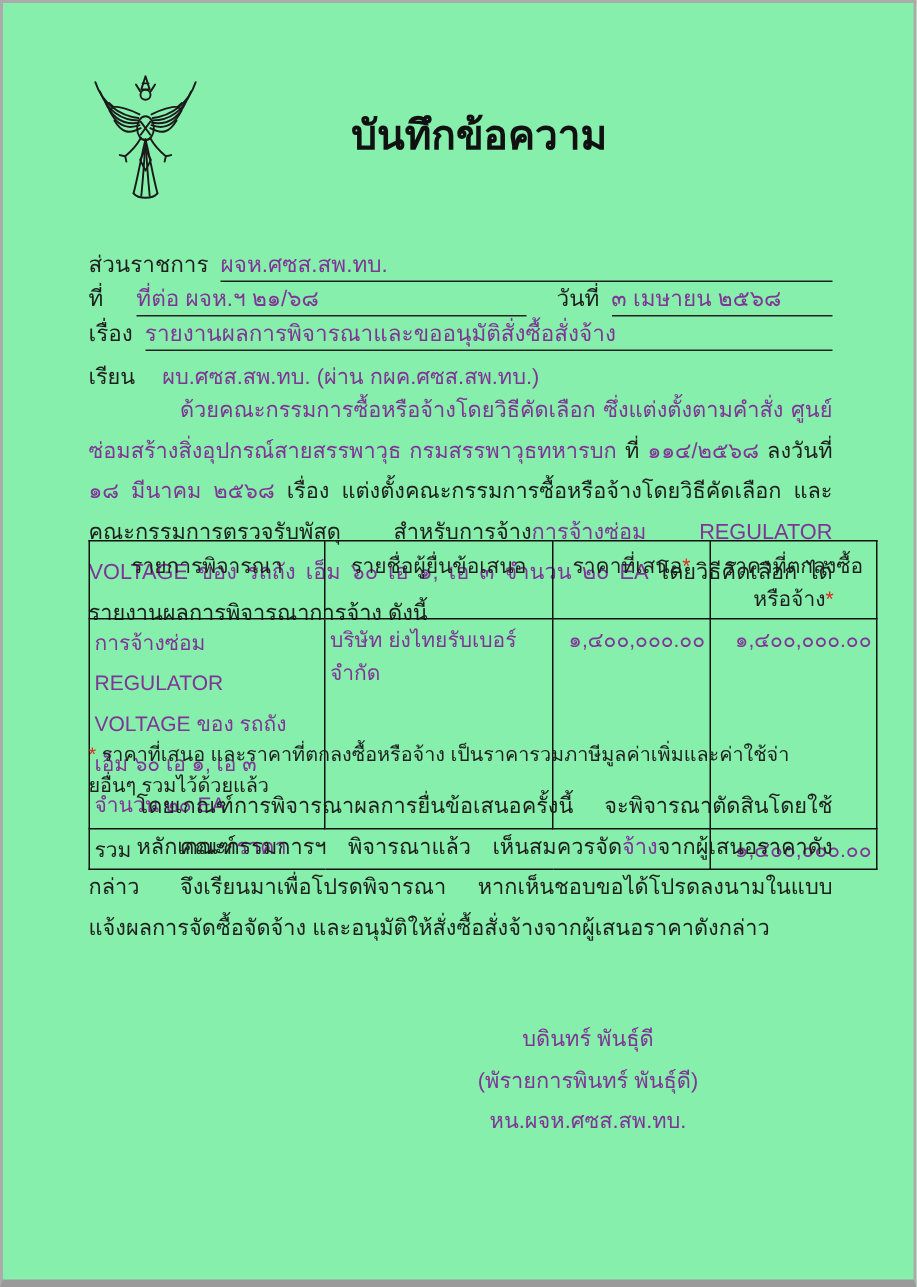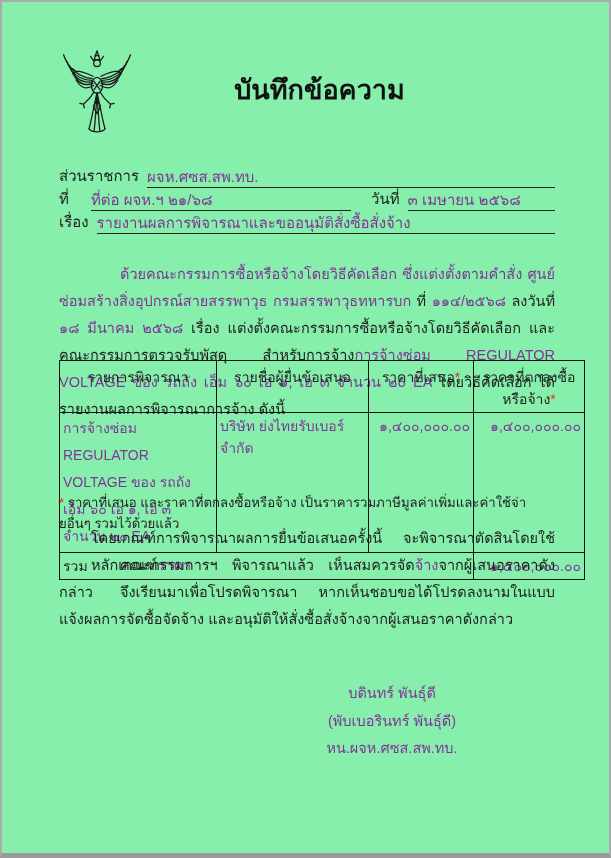--- a/index.html
+++ b/index.html
@@ -123,20 +123,24 @@
         <span class="flabel">วันที่</span>
         <span class="fval purple">๓ เมษายน ๒๕๖๘</span>
       </span>
     </div>
     <div class="frow">
       <span class="flabel">เรื่อง</span>
       <span class="fval purple">รายงานผลการพิจารณาและขออนุมัติสั่งซื้อสั่งจ้าง</span>
     </div>
   </div>
 
+  <div class="to-line">
+    <span class="to-label">เรียน</span>
+    <span class="purple">ผบ.ศซส.สพ.ทบ. (ผ่าน กผค.ศซส.สพ.ทบ.)</span>
+  </div>
 
   <div class="para p1"><span style="color: rgb(127, 53, 150);">ด้วยคณะกรรมการซื้อหรือจ้างโดยวิธีคัดเลือก ซึ่งแต่งตั้งตามคำสั่ง </span><span style="color: rgb(127, 53, 150);">ศูนย์ซ่อมสร้างสิ่งอุปกรณ์สายสรรพาวุธ กรมสรรพาวุธทหารบก</span><span> ที่ </span><span style="color: rgb(127, 53, 150);">๑๑๔/๒๕๖๘</span><span> ลงวันที่ </span><span style="color: rgb(127, 53, 150);">๑๘ มีนาคม ๒๕๖๘</span><span> เรื่อง แต่งตั้งคณะกรรมการซื้อหรือจ้างโดยวิธีคัดเลือก และคณะกรรมการตรวจรับพัสดุ สำหรับการจ้าง</span><span style="color: rgb(127, 53, 150);">การจ้างซ่อม REGULATOR VOLTAGE ของ รถถัง เอ็ม ๖๐ เอ ๑, เอ ๓ จำนวน ๒๐ EA</span><span> โดยวิธีคัดเลือก ได้รายงานผลการพิจารณาการจ้าง ดังนี้</span></div>
 
   <table class="result">
     <tbody>
         <tr class="thead">
       <td class="c1"><span>รายการพิจารณา</span></td>
       <td class="c2"><span>รายชื่อผู้ยื่นข้อเสนอ</span></td>
       <td class="c3"><span>ราคาที่เสนอ</span><span style="color: rgb(224, 43, 32);">*</span></td>
       <td class="c4"><span>ราคาที่ตกลงซื้อหรือจ้าง</span><span style="color: rgb(224, 43, 32);">*</span></td>
@@ -155,17 +159,17 @@
     </table>
 
   <div class="footnote"><span style="color: rgb(224, 43, 32);">* </span><span>ราคาที่เสนอ และราคาที่ตกลงซื้อหรือจ้าง เป็นราคารวมภาษีมูลค่าเพิ่มและค่าใช้จ่ายอื่นๆ รวมไว้ด้วยแล้ว</span></div>
 
   <div class="para p2"><span>โดยเกณฑ์การพิจารณาผลการยื่นข้อเสนอครั้งนี้ จะพิจารณาตัดสินโดยใช้หลักเกณฑ์</span><span style="color: rgb(127, 53, 150);">ราคา</span></div>
   <div class="para p3"><span>คณะกรรมการฯ พิจารณาแล้ว เห็นสมควรจัด</span><span style="color: rgb(127, 53, 150);">จ้าง</span><span>จากผู้เสนอราคาดังกล่าว</span></div>
   <div class="para p4"><span>จึงเรียนมาเพื่อโปรดพิจารณา หากเห็นชอบขอได้โปรดลงนามในแบบแจ้งผลการจัดซื้อจัดจ้าง และอนุมัติให้สั่งซื้อสั่งจ้างจากผู้เสนอราคาดังกล่าว</span></div>
 
   <div class="signature purple">
     <div>บดินทร์ พันธุ์ดี</div>
-    <div>(พับเบอรินทร์ พันธุ์ดี)</div>
+    <div>(พัรายการพินทร์ พันธุ์ดี)</div>
     <div>หน.ผจห.ศซส.สพ.ทบ.</div>
   </div>
 
 </div>
 
 </body></html>

